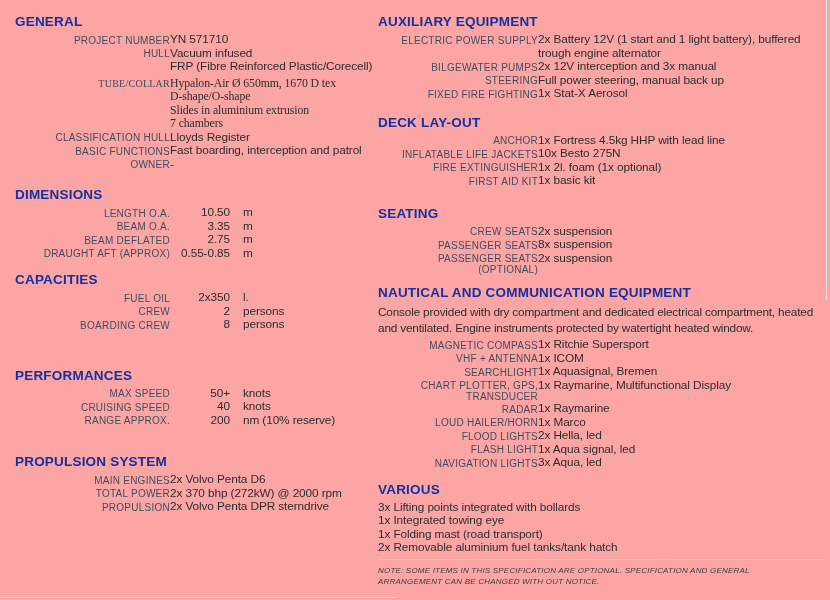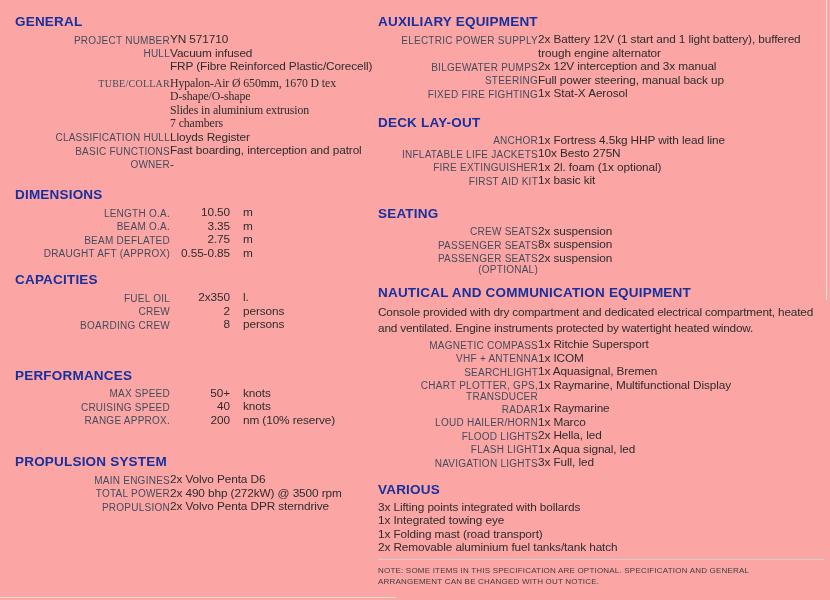--- a/index.html
+++ b/index.html
@@ -20,21 +20,21 @@
   .col-right .row{grid-template-columns:160px 1fr;}
   .label{font-size:10px;line-height:10.5px;padding-top:2.5px;color:var(--label);letter-spacing:0.25px;white-space:pre-line;text-align:right;}
   .line, .measure{font-size:11.8px;line-height:13.5px;color:var(--value);letter-spacing:-0.1px;white-space:nowrap;}
   .num{display:inline-block;width:60px;text-align:right;}
   .unit{display:inline-block;margin-left:13px;}
   .mt16{margin-top:16px;} .mt12{margin-top:12px;} .mt26{margin-top:36px;} .mt27{margin-top:27px;}
   .mt14{margin-top:14px;} .mt18{margin-top:18px;} .mt10{margin-top:10px;}
   .sec-general .rows .row:nth-child(3){margin-top:3px;font-family:Liberation Serif, serif;}
   .intro{font-size:11.8px;line-height:16px;color:var(--value);letter-spacing:-0.18px;margin-bottom:2px;width:448px;}
   .items .line{letter-spacing:-0.1px;}
-  .note{margin-top:4px;border-top:1px solid var(--rule);padding-top:5px;font-size:8px;line-height:11px;color:#3d3d3d;letter-spacing:0.2px;white-space:pre-line;width:446px;}
+  .note{margin-top:4px;border-top:1px solid var(--rule);padding-top:5px;font-size:8px;line-height:11px;color:#3d3d3d;letter-spacing:0.2px;white-space:pre-line;width:446px;font-style:italic;}
   .edge-right{position:absolute;top:0;right:3px;width:1px;height:300px;background:#e4e4e7;}
   .edge-bottom{position:absolute;left:0;bottom:2px;width:396px;height:1px;background:#dededf;}
 </style>
 </head>
 <body>
 
 <div class="page">
 
   <div class="col col-left">
 
@@ -147,21 +147,21 @@
       <div class="rows">
         <div class="row">
           <div class="label">MAIN ENGINES</div>
           <div>
               <div class="line">2x Volvo Penta D6</div>
             </div>
         </div>
         <div class="row">
           <div class="label">TOTAL POWER</div>
           <div>
-              <div class="line">2x 490 bhp (272kW) @ 3500 rpm</div>
+              <div class="line">2x 370 bhp (272kW) @ 2000 rpm</div>
             </div>
         </div>
         <div class="row">
           <div class="label">PROPULSION</div>
           <div>
               <div class="line">2x Volvo Penta DPR sterndrive</div>
             </div>
         </div>
       </div>
     </div>
@@ -304,21 +304,21 @@
         </div>
         <div class="row">
           <div class="label">FLASH LIGHT</div>
           <div>
               <div class="line">1x Aqua signal, led</div>
             </div>
         </div>
         <div class="row">
           <div class="label">NAVIGATION LIGHTS</div>
           <div>
-              <div class="line">3x Full, led</div>
+              <div class="line">3x Aqua, led</div>
             </div>
         </div>
       </div>
     </div>
 
     <div class="sec mt12">
       <div class="sec-title">VARIOUS</div>
       <div class="items">
         <div class="line">3x Lifting points integrated with bollards</div>
         <div class="line">1x Integrated towing eye</div>

